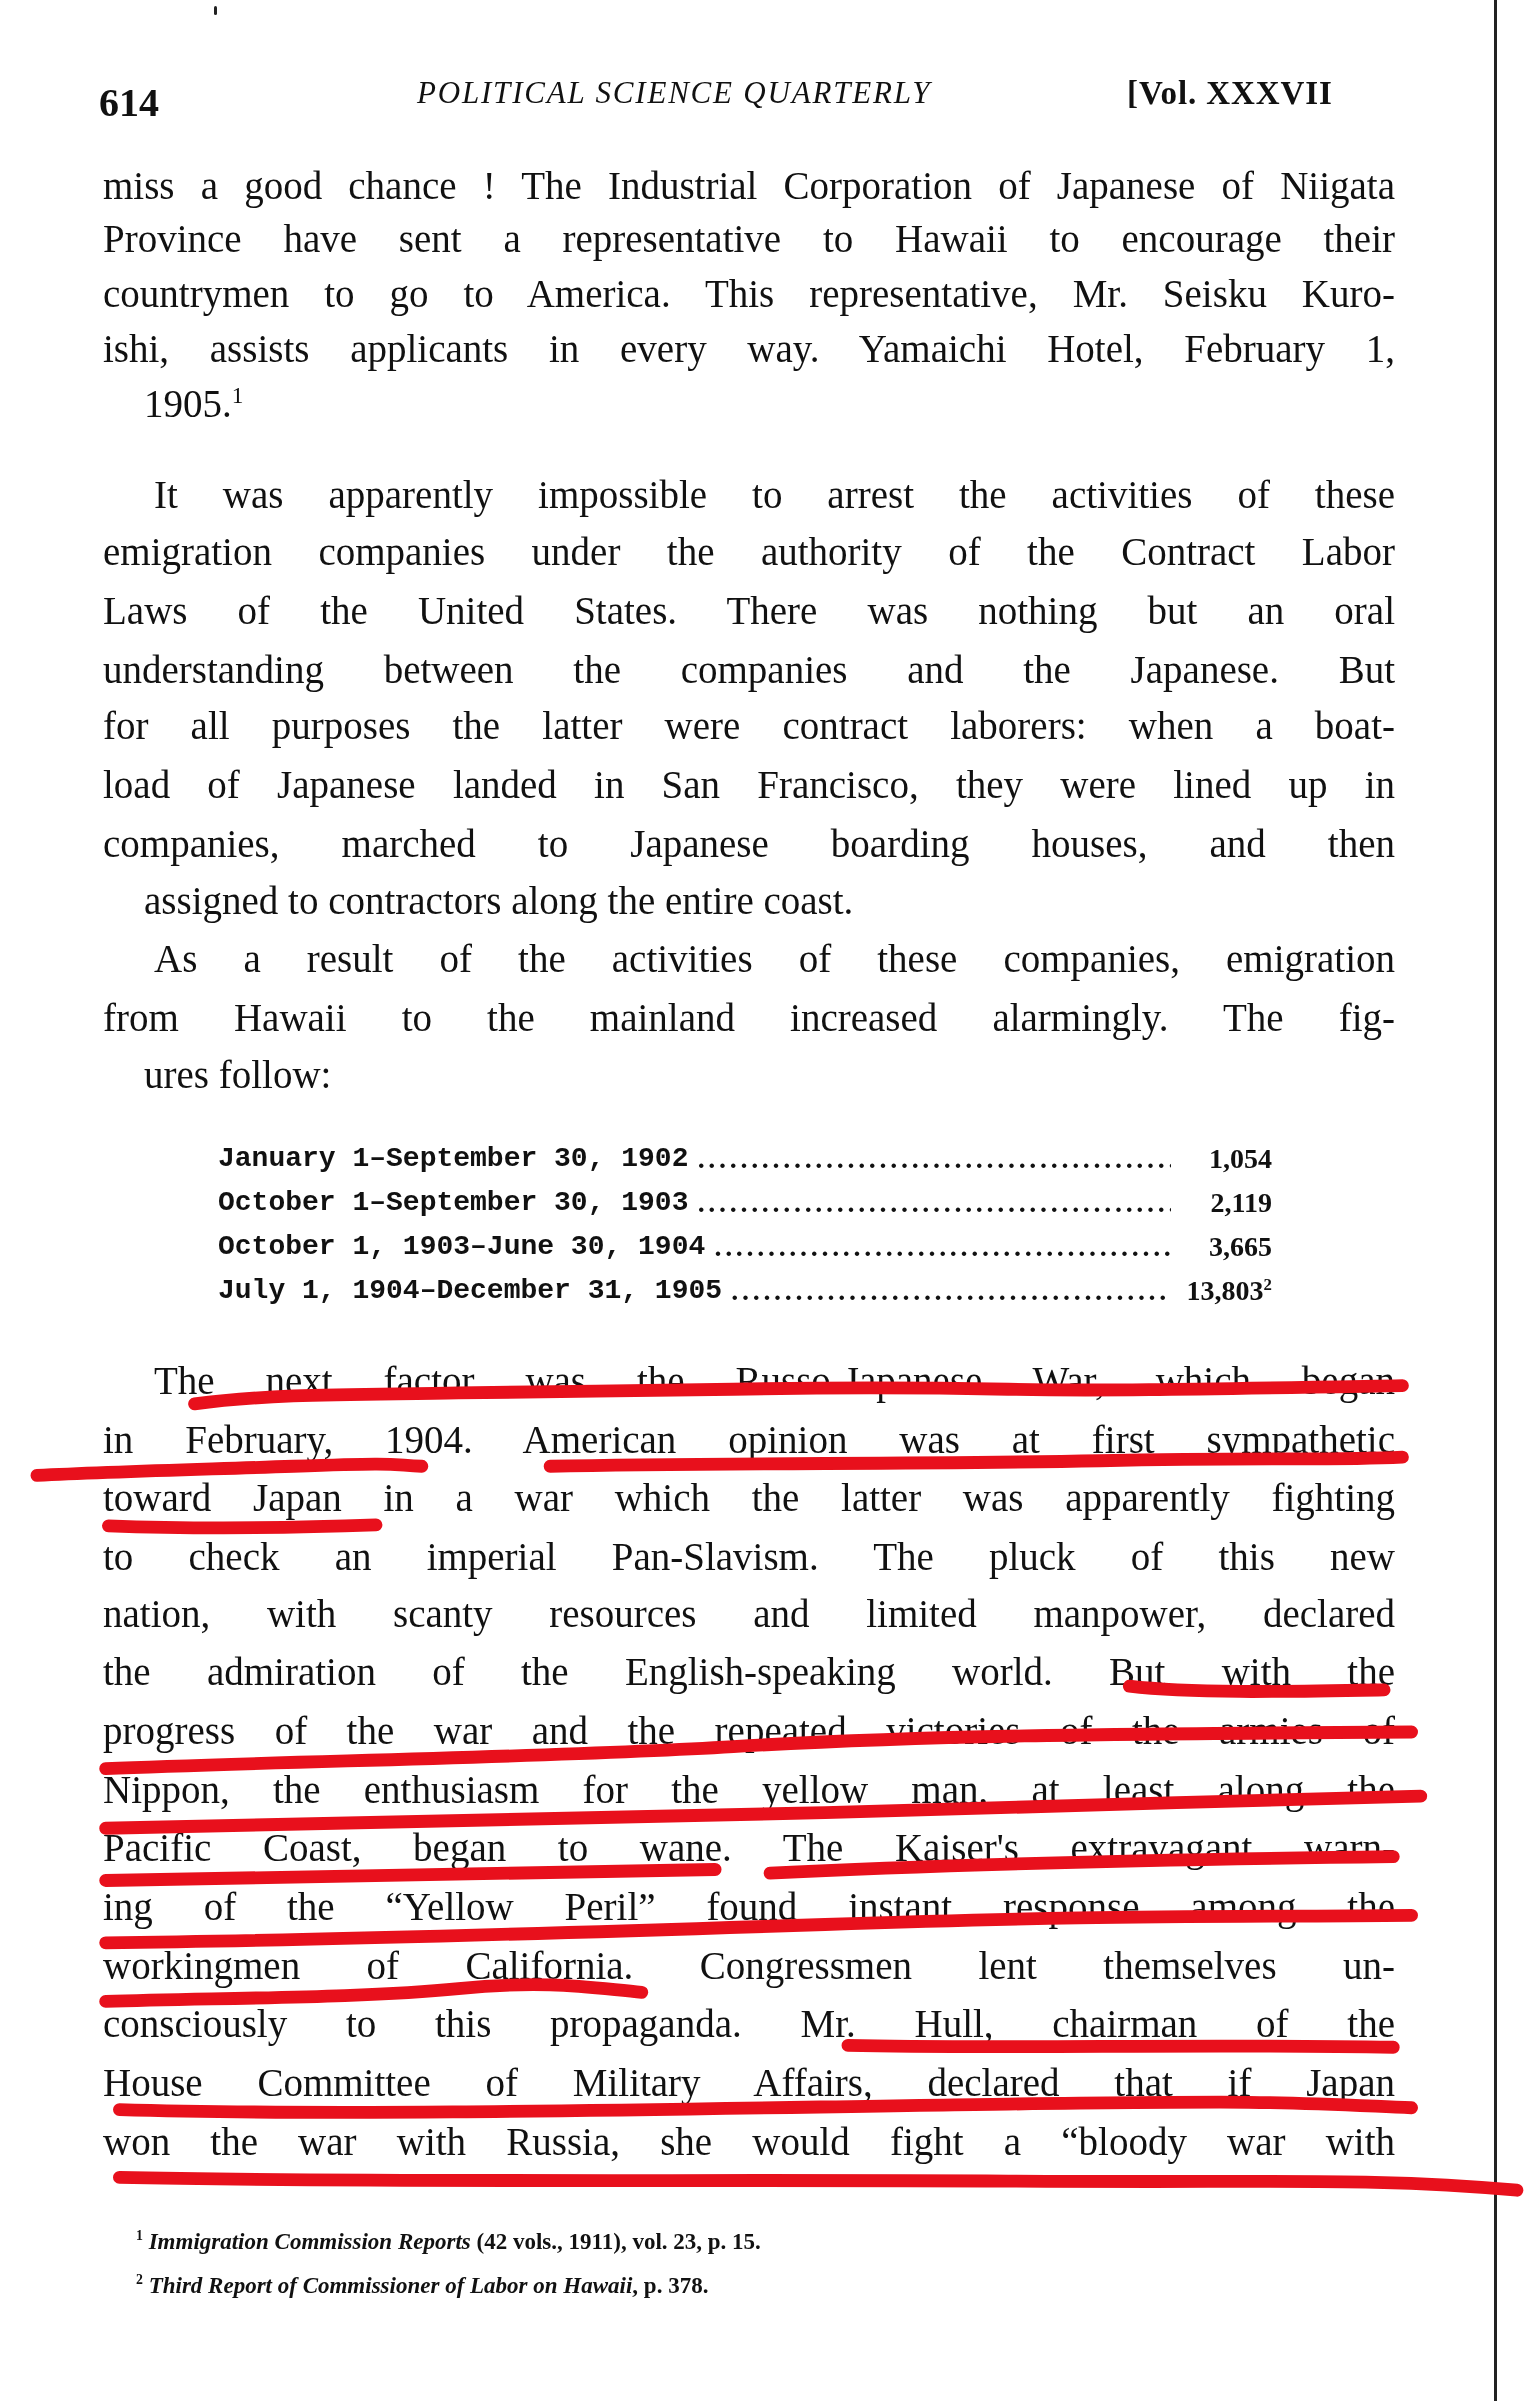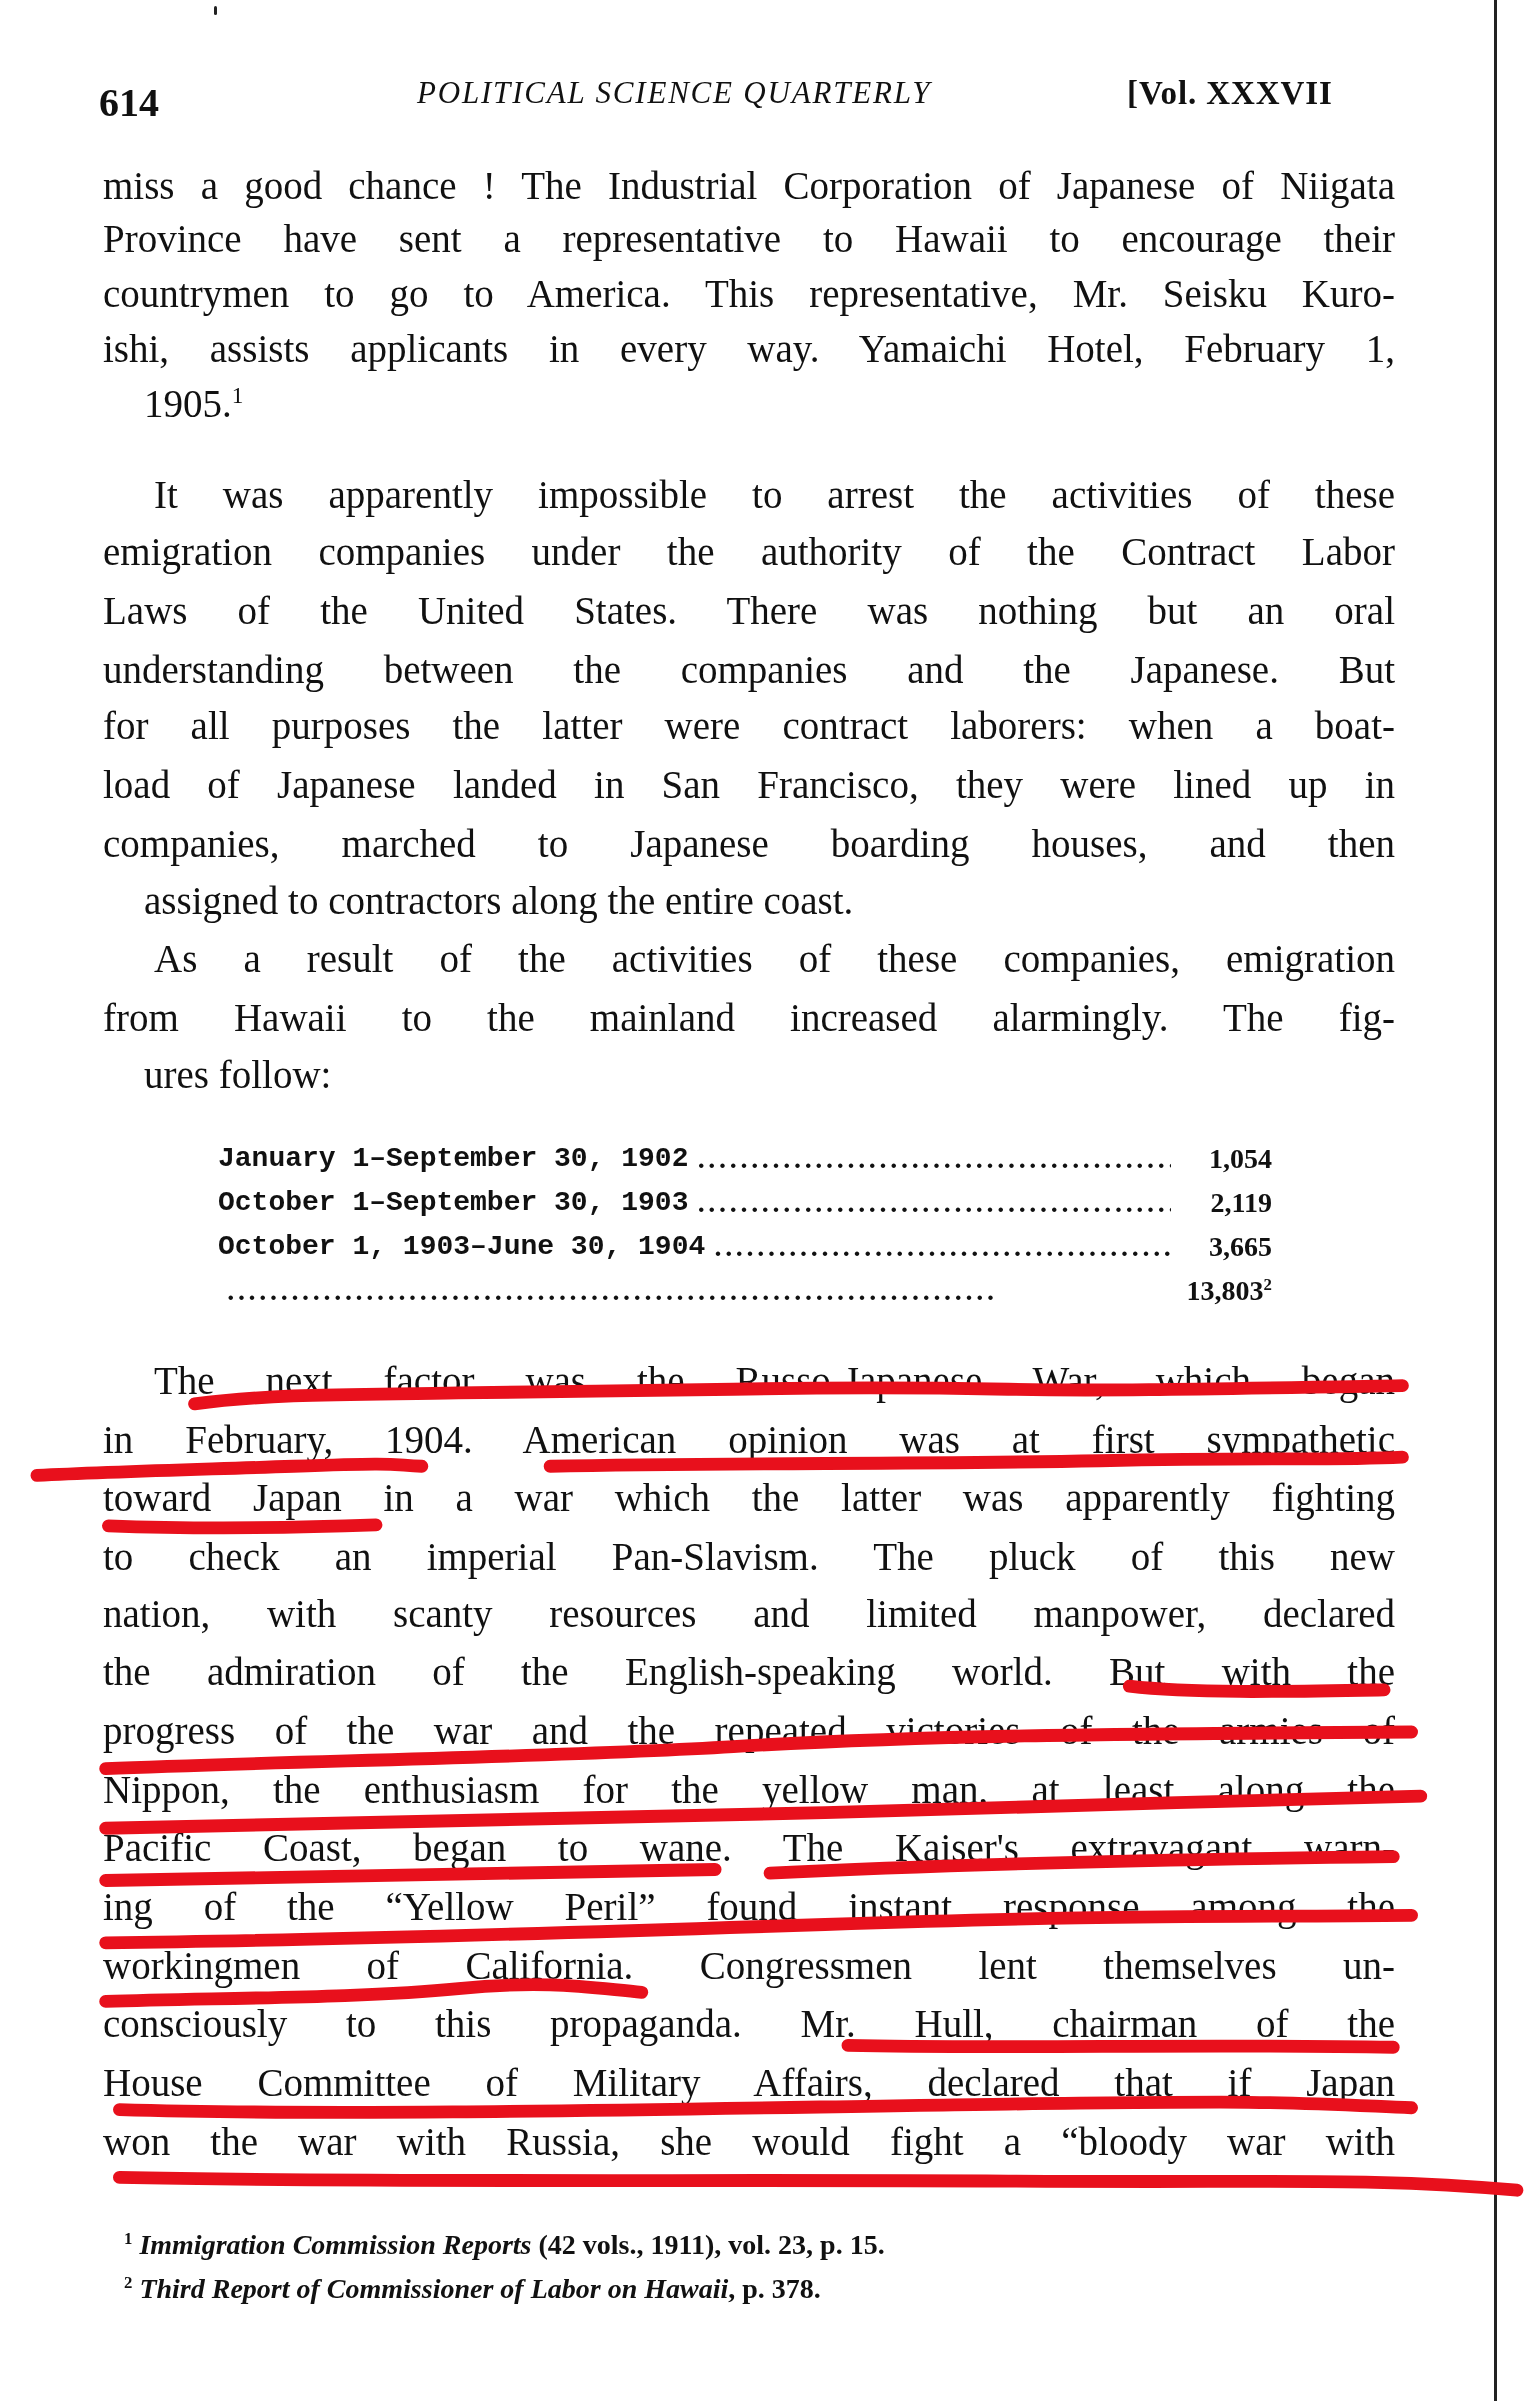--- a/index.html
+++ b/index.html
@@ -11,21 +11,21 @@
   .pagenum { position:absolute; left:0; top:3.7px; font-size:40px; font-weight:bold; }
   .journal { position:absolute; left:318px; top:0; font-size:31px; font-style:italic; font-weight:normal; letter-spacing:1.8px; }
   .vol { position:absolute; left:1028px; top:0; font-size:33px; font-weight:bold; letter-spacing:0.9px;text-align:right; }
   .line { position:absolute; left:103px; width:1292px; font-size:39px; font-weight:normal;
           white-space:nowrap; text-align:justify; text-align-last:justify; line-height:55px; height:55px; }
   .line.last { text-align-last:left;margin-left:41px; }
   .tbl { position:absolute; left:218px; width:1054px; font-size:28px; font-weight:bold; height:42px; line-height:42px; display:flex; }
   .tbl .lab { white-space:nowrap;font-family:Liberation Mono, monospace; }
   .tbl .dots { flex:1; overflow:hidden; white-space:nowrap; letter-spacing:3.7px; margin:0 9.2px; }
   .tbl .val { width:92px; text-align:right; white-space:nowrap; }
-  .fn { position:absolute; left:124px; font-size:28px; font-weight:bold; white-space:nowrap;text-align:right; }
+  .fn { position:absolute; left:136px; font-size:23px; font-weight:bold; white-space:nowrap;text-align:right; }
   .fn i { font-style:italic; }
   sup { font-size:60%; line-height:0; }
   svg.marks { position:absolute; left:0; top:0; }
 </style>
 </head>
 <body>
 
 <div class="speck"></div>
 <div class="edge"></div>
 
@@ -70,20 +70,21 @@
     <span class="lab">October 1–September 30, 1903</span>
     <span class="dots">........................................................................</span>
     <span class="val">2,119</span>
   </div>
   <div class="tbl" style="top:1226px">
     <span class="lab">October 1, 1903–June 30, 1904</span>
     <span class="dots">........................................................................</span>
     <span class="val">3,665</span>
   </div>
   <div class="tbl" style="top:1270px">
+    <span class="lab">July 1, 1904–December 31, 1905</span>
     <span class="dots">........................................................................</span>
     <span class="val"><span>13,803</span><sup>2</sup></span>
   </div>
 </div>
 
 <div>
   <div class="line" style="top:1353px;left:154px;width:1241px">The next factor was the Russo-Japanese War, which began</div>
   <div class="line" style="top:1412px">in February, 1904.  American opinion was at first sympathetic</div>
   <div class="line" style="top:1470px">toward Japan in a war which the latter was apparently fighting</div>
   <div class="line" style="top:1529px">to check an imperial Pan-Slavism.  The pluck of this new</div>

